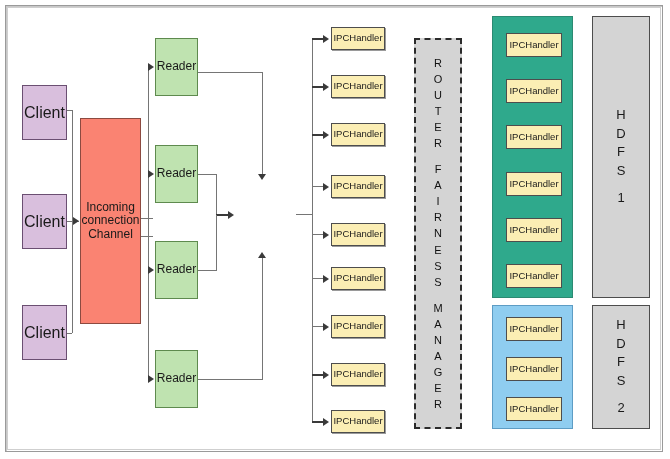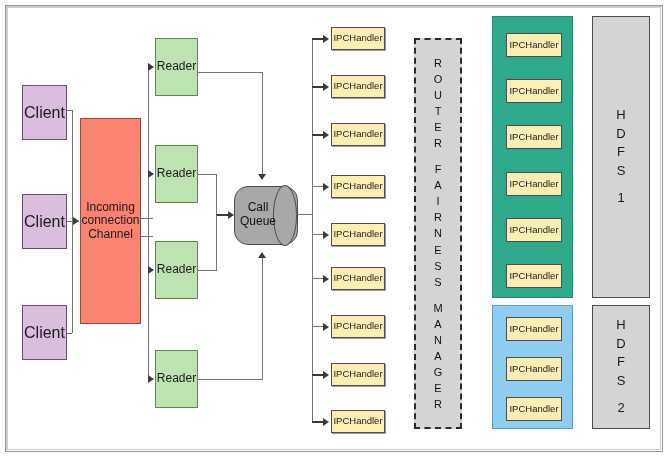--- a/index.html
+++ b/index.html
@@ -160,25 +160,20 @@
   <div class="ln lnh thick" style="left:216px;top:214px;width:16px;"></div>
   <div class="arrow" style="left:228px;top:211px;"></div>
 
   <div class="ln lnh" style="left:198px;top:270px;width:19px;"></div>
   <div class="ln lnv" style="left:216px;top:215px;height:56px;"></div>
 
   <div class="ln lnh" style="left:198px;top:379px;width:65px;"></div>
   <div class="ln lnv" style="left:262px;top:257px;height:122px;"></div>
   <div class="arrow-up" style="left:258px;top:252px;"></div>
 
-  <div class="cyl" style="left:234px;top:186px;width:62px;height:57px;">
-    <div class="body2"></div>
-    <div class="capR" style="width:22px;"></div>
-    <div class="lbl">Call Queue</div>
-  </div>
 
   <div class="ln lnh" style="left:296px;top:214px;width:17px;"></div>
   <div class="ln lnv" style="left:312px;top:39px;height:382px;"></div>
 
   <div class="ln lnh thick" style="left:312px;top:38px;width:15px;"></div>
   <div class="arrow" style="left:323px;top:35px;"></div>
   <div class="node ipch" style="left:331px;top:27px;width:54px;height:23px;">
     <span>IPCHandler</span>
   </div>
 

